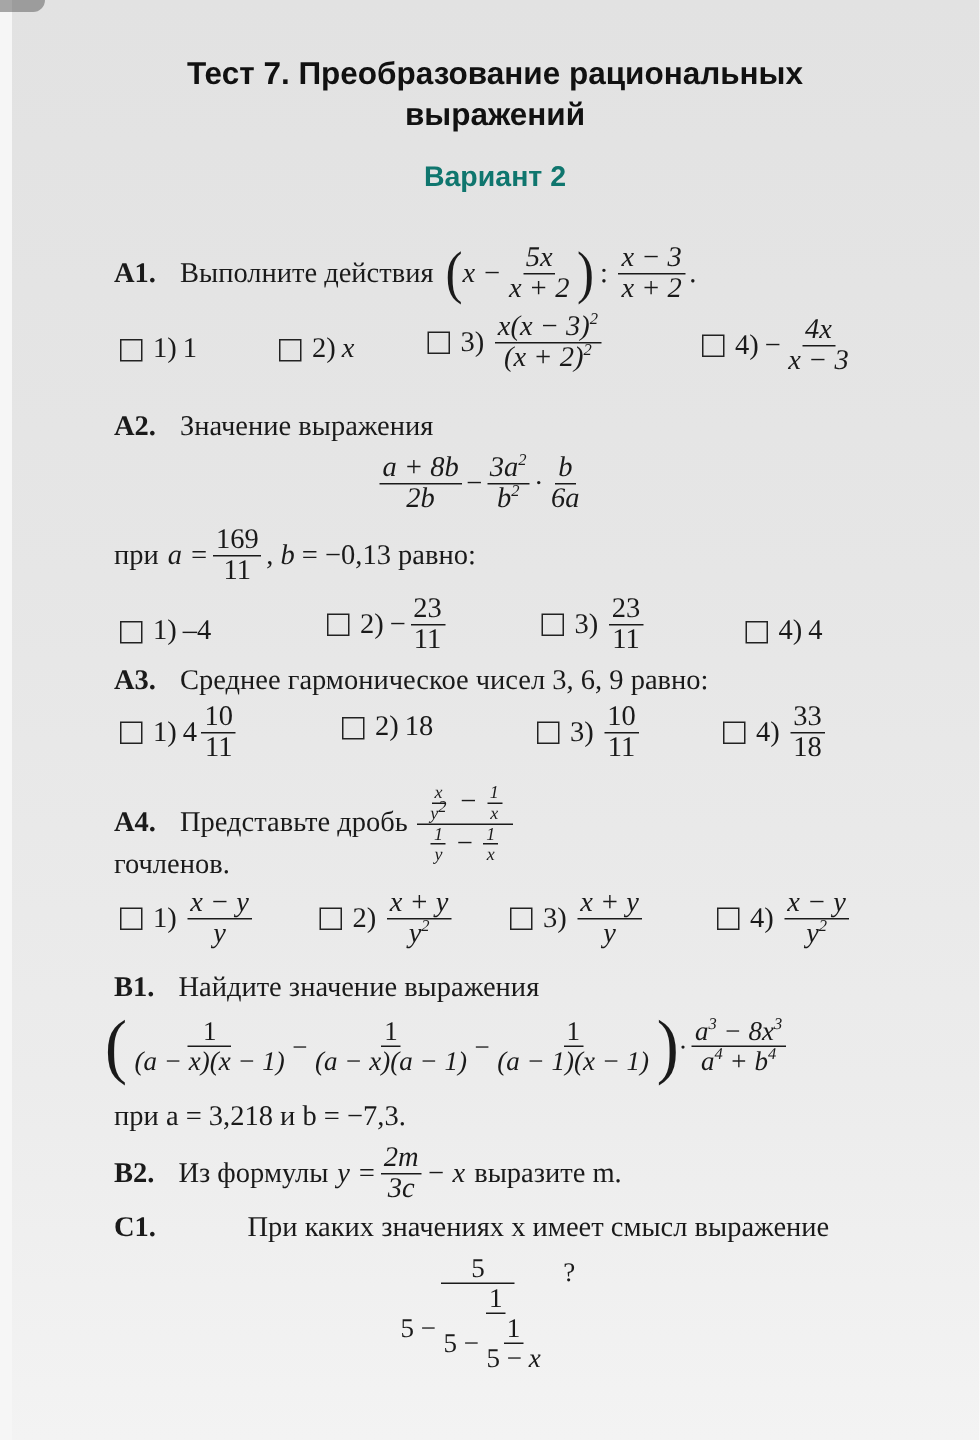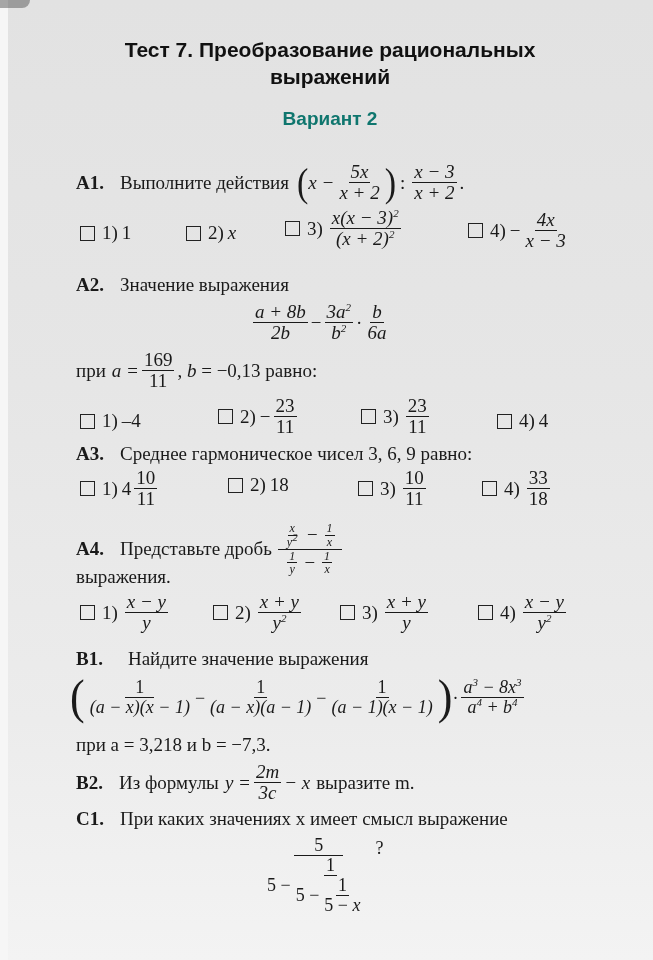--- a/index.html
+++ b/index.html
@@ -205,21 +205,21 @@
             <span class="n">1</span>
             <span class="d">y</span>
           </span>−
         <span class="frac small">
             <span class="n">1</span>
             <span class="d">x</span>
           </span>
       </span>
     </span>
   </div>
-  <div class="line" style="top:566px;">выражения.</div>
+  <div class="line" style="top:566px;">гочленов.</div>
   <div class="opt" style="left:80px; top:592px;">
     <span class="cb"></span>
     <span class="num">1)</span>
     <span class="frac">
         <span class="n">x − y</span>
         <span class="d">y</span>
       </span>
   </div>
   <div class="opt" style="left:213px; top:592px;">
     <span class="cb"></span>
@@ -239,21 +239,21 @@
   </div>
   <div class="opt" style="left:478px; top:592px;">
     <span class="cb"></span>
     <span class="num">4)</span>
     <span class="frac">
         <span class="n">x − y</span>
         <span class="d">y<sup>2</sup></span>
       </span>
   </div>
 
-  <div class="line" style="top:648px;gap:9px;">
+  <div class="line" style="top:648px;">
     <span class="qid">В1.</span>
     <span>Найдите значение выражения</span>
   </div>
   <div class="line" style="left:70px; top:676px; font-size:18px;">
     <span class="paren big">(</span>
     <span class="frac">
         <span class="n" style="font-style:normal;padding:0 10px;">1</span>
         <span class="d">(a − x)(x − 1)</span>
       </span>
     <span>−</span>
@@ -282,21 +282,21 @@
     <span>Из формулы</span>
     <span class="i" style="margin-left:6px;">y =</span>
     <span class="frac">
         <span class="n">2m</span>
         <span class="d">3c</span>
       </span>
     <span class="i" style="margin-right:6px;">− x</span>
     <span>выразите m.</span>
   </div>
 
-  <div class="line" style="top:808px;">
+  <div class="line" style="top:808px;gap:45px;">
     <span class="qid">С1.</span>
     <span>При каких значениях x имеет смысл выражение</span>
   </div>
   <div class="line" style="left:262px; top:836px; font-size:18px;">
     <span class="frac" style="font-style:normal;">
       <span class="n" style="padding:0 20px;">5</span>
       <span class="d" style="display:flex;align-items:center;">5 −
         <span class="frac" style="font-style:normal;">
           <span class="n">1</span>
           <span class="d" style="display:flex;align-items:center;">5 −

